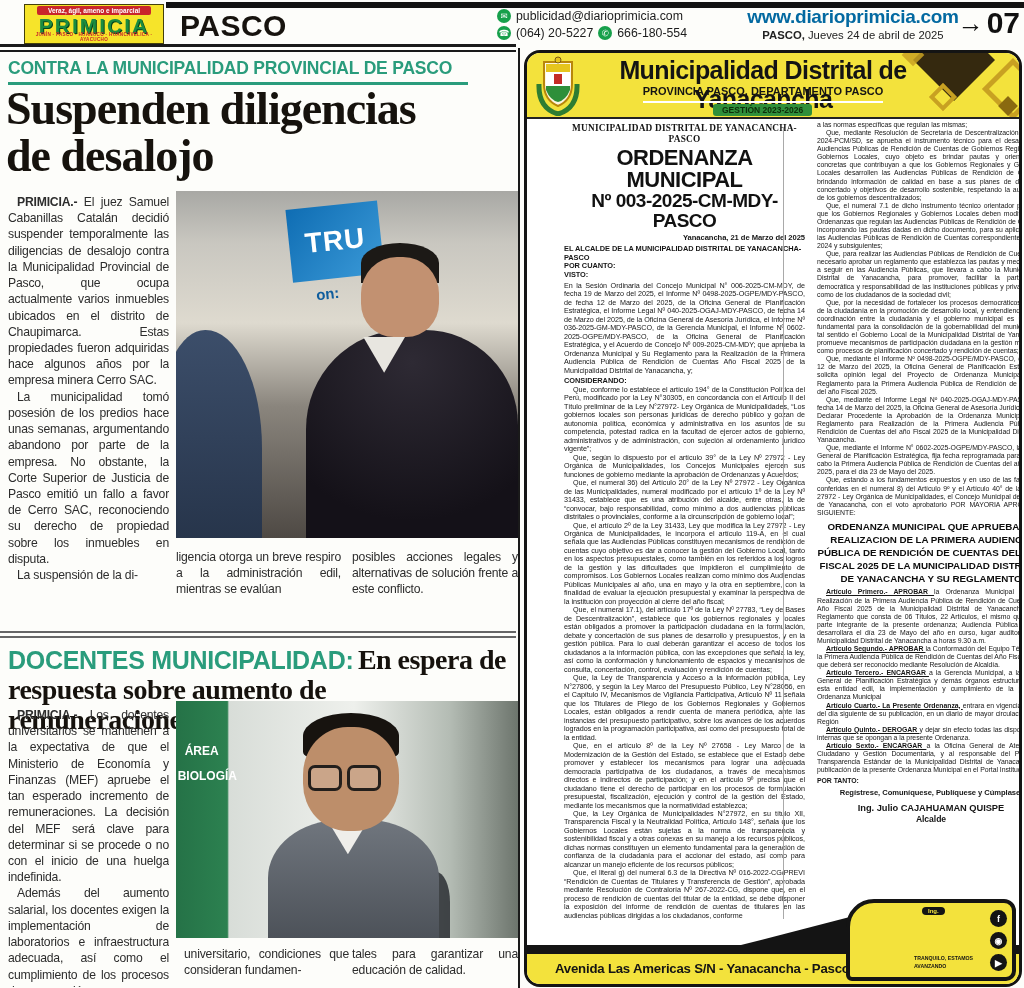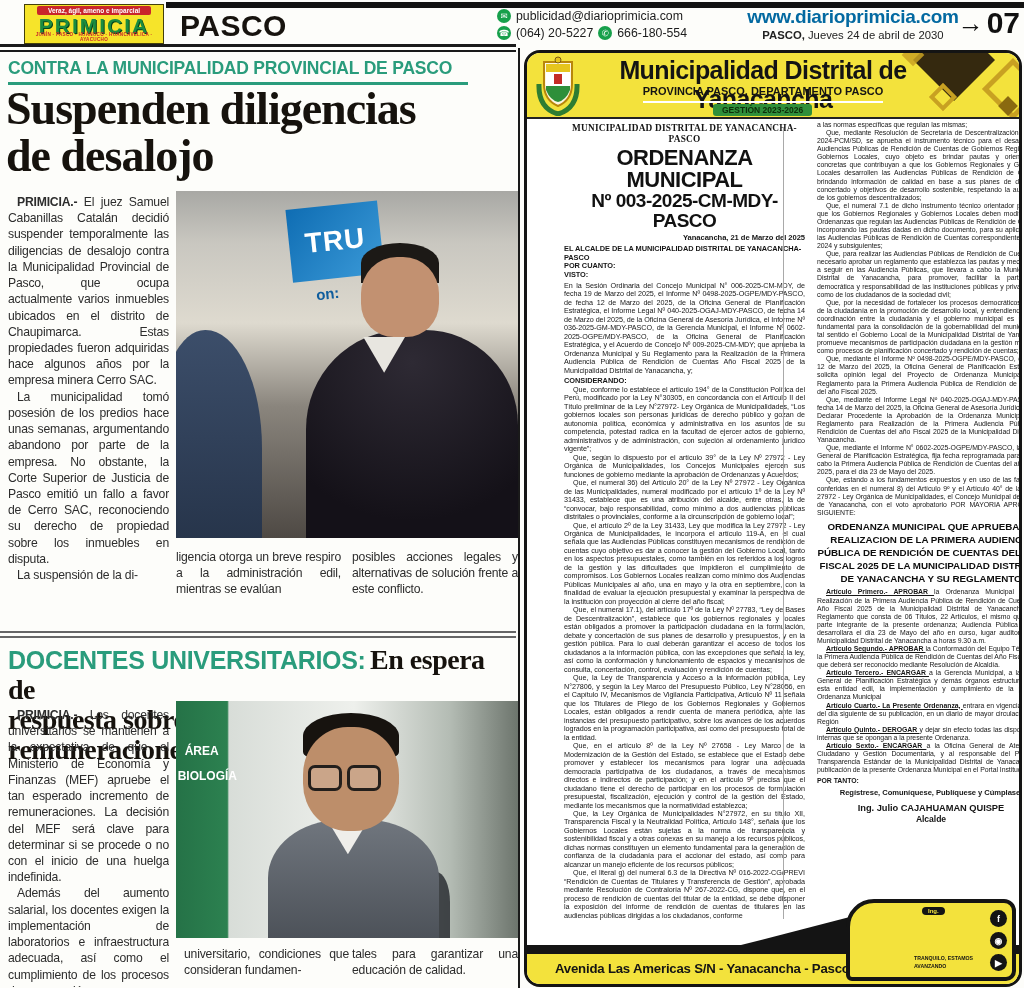--- a/index.html
+++ b/index.html
@@ -126,21 +126,21 @@
   </div>
   <div class="row">
     <span class="cicon">☎</span>
     <span>(064) 20-5227</span>
     <span class="cicon">✆</span>
     <span>666-180-554</span>
   </div>
 </div>
 <div id="webblock">
   <div class="site">www.diarioprimicia.com</div>
-  <div class="date"><b>PASCO,</b> <span>Jueves 24 de abril de 2030</span></div>
+  <div class="date"><b>PASCO,</b> <span>Jueves 24 de abril de 2025</span></div>
 </div>
 <div id="pagenum">
   <span class="arrow">→</span>
   <span class="num">07</span>
 </div>
 <div id="header-rule"></div>
 <div id="vrule"></div>
 
 <div class="kicker1">CONTRA LA MUNICIPALIDAD PROVINCIAL DE PASCO</div>
 <div class="headline1">
@@ -164,21 +164,21 @@
 <div id="a1-col2" class="news-col">
     <p style="text-indent:0">ligencia otorga un breve respiro a la administración edil, mientras se evalúan</p>
   </div>
 <div id="a1-col3" class="news-col">
     <p style="text-indent:0">posibles acciones legales y alternativas de solución frente a este conflicto.</p>
   </div>
 
 <div id="divider1"></div>
 
 <div id="a2-heading">
-  <div><span class="k">DOCENTES UNIVERSITARIOS:</span> <span class="h">En espera de</span></div>
+  <div><span class="k">DOCENTES MUNICIPALIDAD:</span> <span class="h">En espera de</span></div>
   <div class="h">respuesta sobre aumento de remuneraciones</div>
 </div>
 <div id="a2-col1" class="news-col adp">
     <p><b class="plead">PRIMICIA.- </b>Los docentes universitarios se mantienen a la expectativa de que el Ministerio de Economía y Finanzas (MEF) apruebe el tan esperado incremento de remuneraciones. La decisión del MEF será clave para determinar si se procede o no con el inicio de una huelga indefinida.</p>
     <p>Además del aumento salarial, los docentes exigen la implementación de laboratorios e infraestructura adecuada, así como el cumplimiento de los procesos de promoción y ascensos dentro del magisterio</p>
   </div>
 <div id="a2-photo" class="photo">
   <div class="p2-banner">
     <div>ÁREA</div>
     <div>BIOLOGÍA</div>

